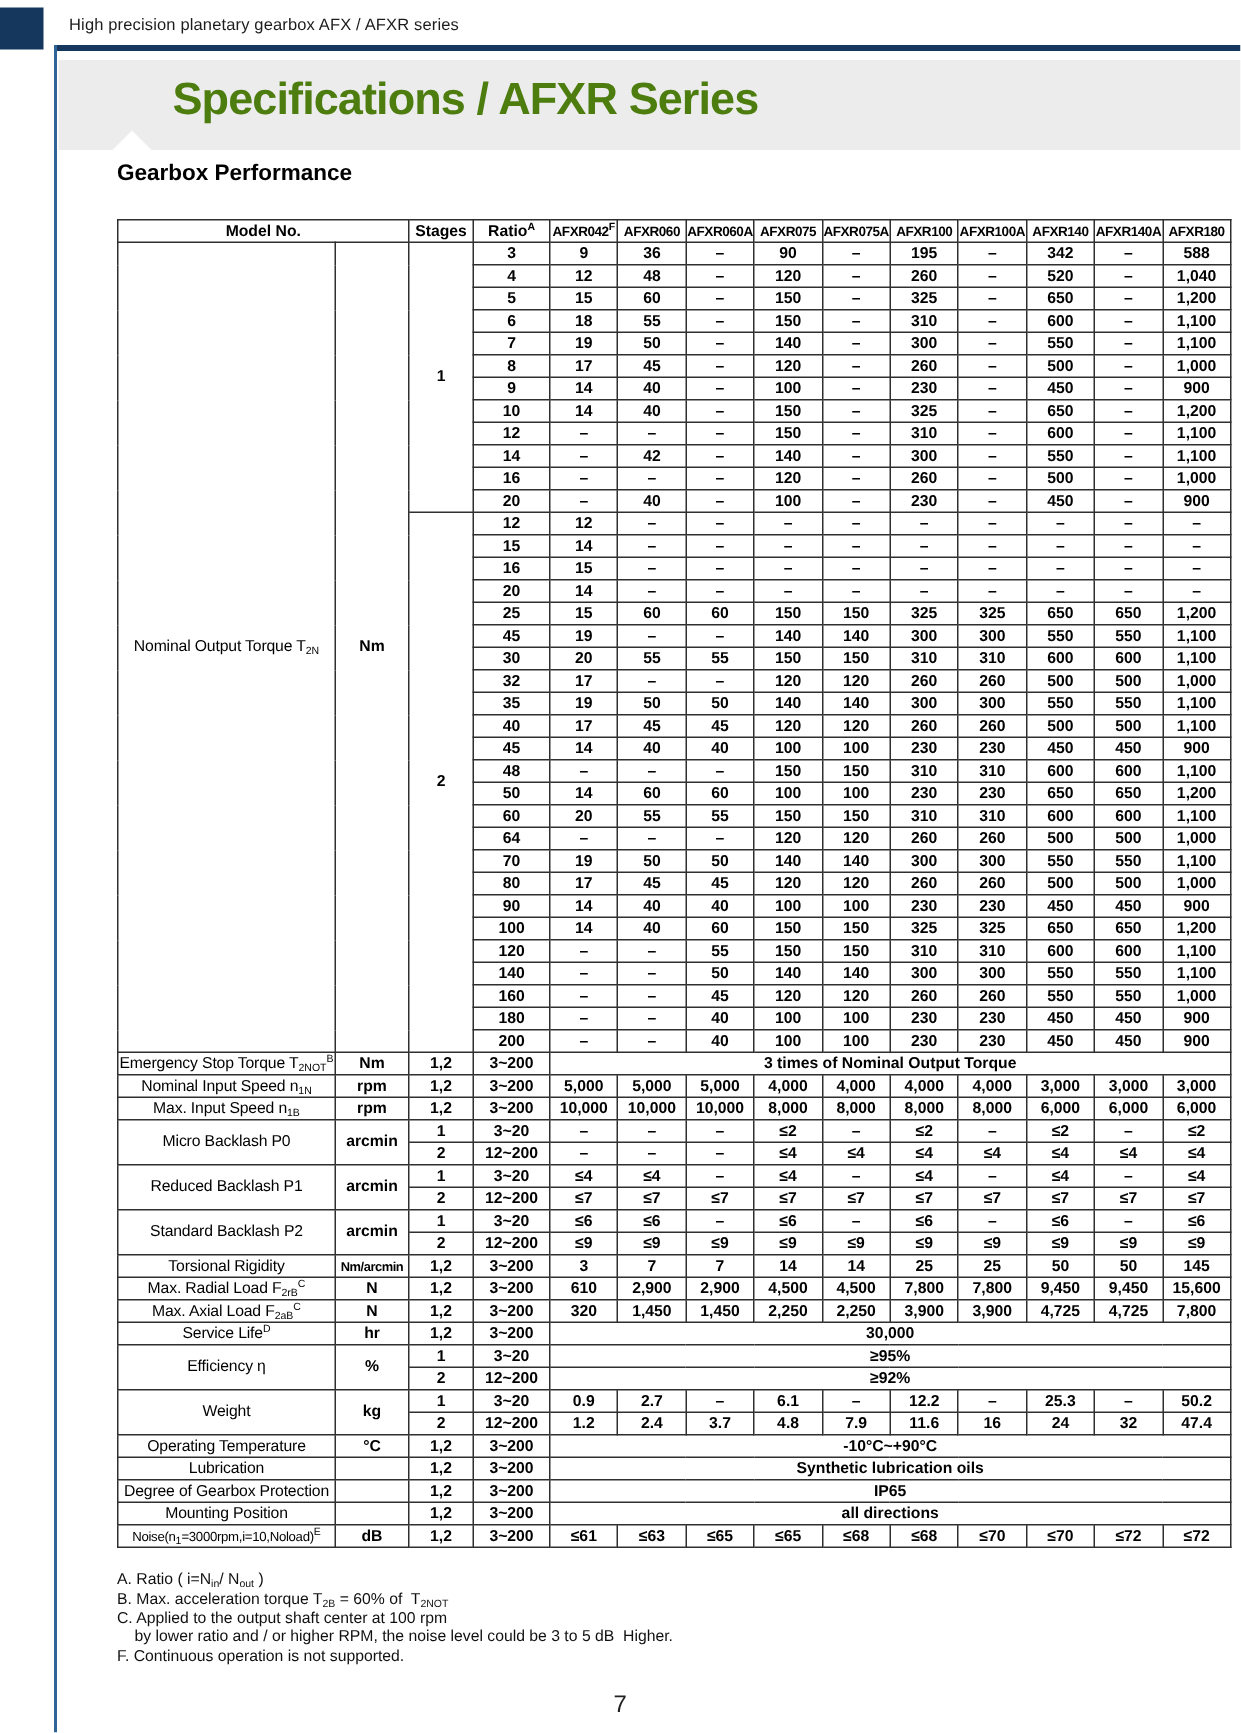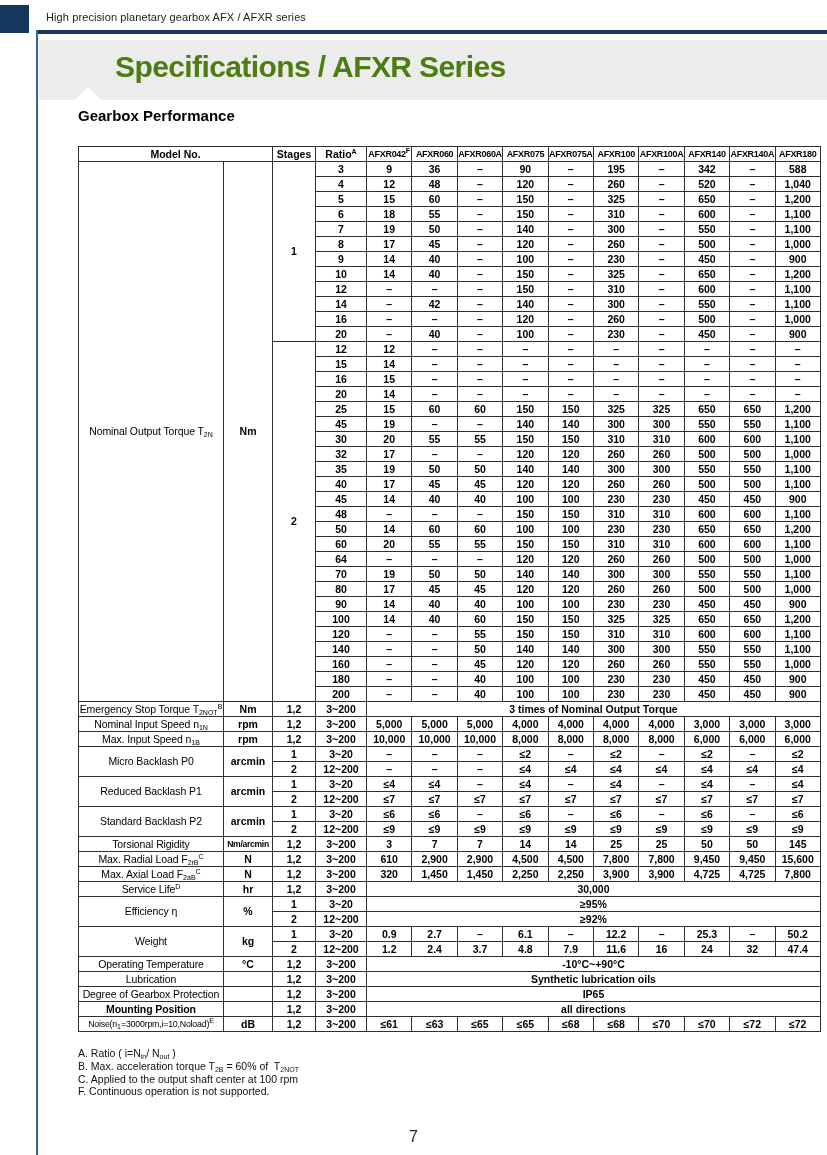--- a/index.html
+++ b/index.html
@@ -22,21 +22,21 @@
   }
   table.perf th,table.perf td{
     border:1px solid #2f2f2f;height:14px;line-height:13px;padding:0;
     font-size:10.5px;text-align:center;vertical-align:middle;
     white-space:nowrap;overflow:hidden;color:#000;
   }
   table.perf th{font-weight:bold;font-size:10.5px;}
   table.perf th.model{font-size:9px;letter-spacing:-0.3px;}
   td.lbl{text-align:left;padding-left:3px;font-size:10px;letter-spacing:-0.1px;font-weight:normal;}
   td.lbl.sm{font-size:8.8px;letter-spacing:-0.2px;}
-  td.lbl.b{font-weight:bold;}
+  td.lbl.b{font-weight:normal;}
   td.unit,td.stg,td.rat,td.val,td.spanv{font-weight:bold;}
   td.unit{font-size:10px;}
   td.unit.sm{font-size:8.6px;letter-spacing:-0.3px;margin-left:28px;}
   tr.g > td{border-top:1.6px solid #000;}
   sub,sup{font-size:7px;line-height:0;letter-spacing:0;}
   sub{vertical-align:-2px;}
   sup{vertical-align:4px;}
   .footnotes{position:absolute;left:78px;top:1047px;font-size:10.5px;line-height:12.8px;color:#101010;}
   .footnotes div{white-space:pre-wrap;}
   .page-number{position:absolute;left:0;top:1128px;width:827px;text-align:center;font-size:16px;color:#222;}
@@ -833,16 +833,17 @@
         <td class="val">≤72</td>
         <td class="val">≤72</td>
       </tr>
     </tbody>
   </table>
 
 <div class="footnotes" id="footnotes">
     <div>A. Ratio ( i=N<sub>in</sub>/ N<sub>out</sub> )</div>
     <div>B. Max. acceleration torque T<sub>2B</sub> = 60% of  T<sub>2NOT</sub></div>
     <div>C. Applied to the output shaft center at 100 rpm</div>
+    <div>    by lower ratio and / or higher RPM, the noise level could be 3 to 5 dB  Higher.</div>
     <div>F. Continuous operation is not supported.</div>
   </div>
 
 <div class="page-number">7</div>
 
 </body></html>

